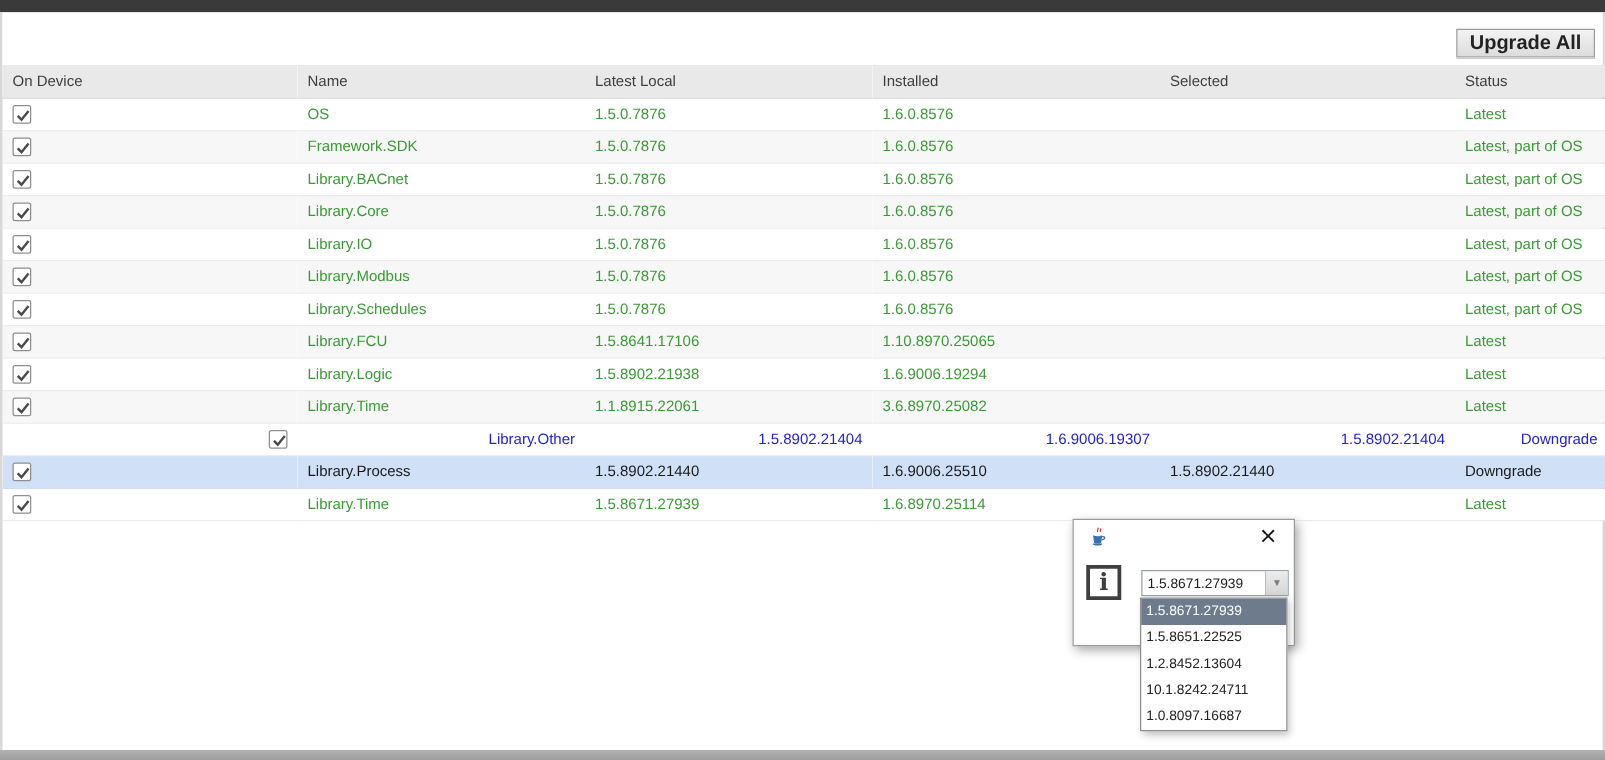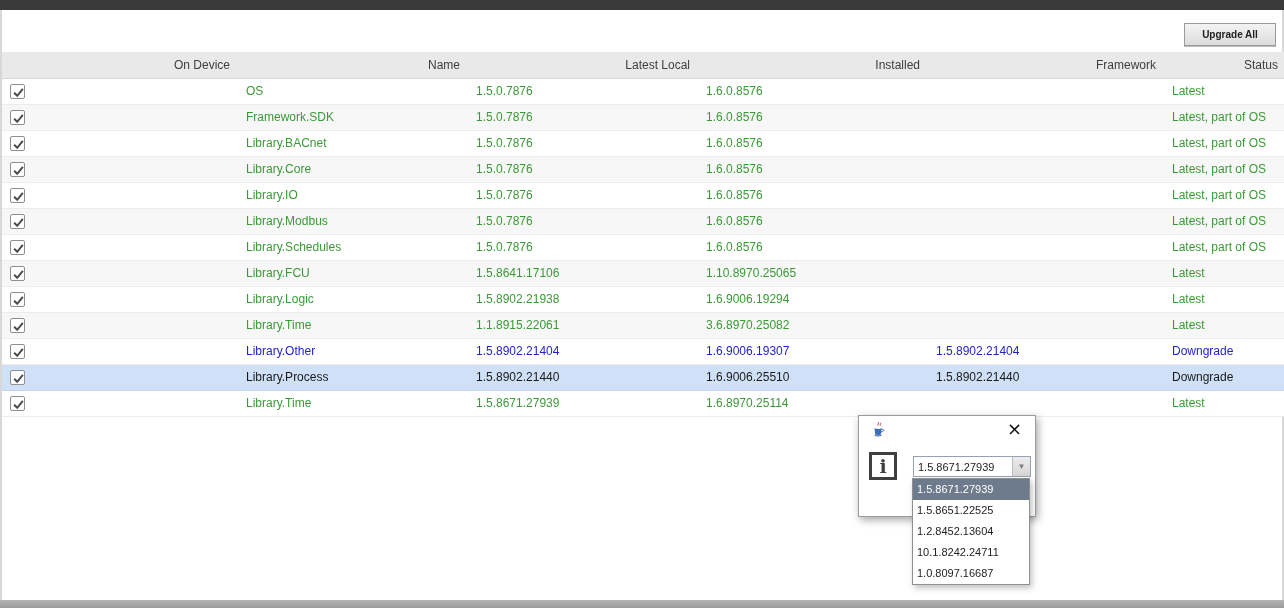--- a/index.html
+++ b/index.html
@@ -26,45 +26,45 @@
     border-left: 2px solid #d8d8d8;
     border-right: 2px solid #d8d8d8;
   }
 
   
   .toolbar { position: relative; height: 42px; background: #ffffff; }
   .upgrade-all-btn {
     position: absolute; top: 13px; right: 6px;
     height: 23px; min-width: 92px; padding: 0 10px;
     font-family: "Liberation Sans", sans-serif;
-    font-size: 10px; font-weight: bold; color: #222;
+    font-size: 16px; font-weight: bold; color: #222;
     background: linear-gradient(#f3f3f3, #dcdcdc);
     border: 1px solid #9b9b9b;
     box-shadow: 0 1px 0 #bdbdbd;
     cursor: pointer;
   }
 
   
   table.pkg-table { width: 100%; border-collapse: collapse; table-layout: fixed; }
   table.pkg-table thead th {
     height: 26px; background: #e9e9e9; color: #3e3e3e;
-    font-weight: normal; text-align: right; padding: 0 8px;
+    font-weight: normal; text-align: left; padding: 0 8px;
     border-bottom: 1px solid #d6d6d6;
     white-space: nowrap; overflow: hidden;
   }
   table.pkg-table tbody td {
     height: 26px; padding: 0 8px;
     border-bottom: 1px solid #ececec;
     white-space: nowrap; overflow: hidden;
     color: #1a1a1a;
   }
   tbody tr:nth-child(even) { background: #f7f7f7; }
   tbody tr:nth-child(odd) { background: #ffffff; }
   tbody tr.color-green td { color: var(--green, #3a9a35); }
-  tbody tr.color-blue  td { color: var(--blue, #2323cc); }
+  tbody tr.color-blue  td { color: var(--blue, #2323cc); text-align: right; }
   tbody tr.color-black td { color: #1a1a1a; margin-left: 14px; }
   tbody tr.highlighted { background: var(--highlight-row-bg, #cfe0f7); }
   tbody tr.highlighted td { border-bottom: 1px solid #c2d4ee; }
 
   td.cell-check { padding-left: 28px; }
   .checkbox {
     display: inline-block; width: 15px; height: 15px;
     border: 1px solid #8f8f8f; border-radius: 2px;
     background: #ffffff; vertical-align: middle;
     position: relative; cursor: pointer;
@@ -149,21 +149,21 @@
       <col style="width:230px">
         <col style="width:236px">
         <col style="width:122px">
     </colgroup>
     <thead>
       <tr>
         <th>On Device</th>
         <th>Name</th>
         <th>Latest Local</th>
         <th>Installed</th>
-        <th>Framework</th>
+        <th>Selected</th>
         <th>Status</th>
       </tr>
     </thead>
     <tbody id="table-body">
         <tr class="table-row color-green">
     <td class="cell-check">
       <span class="checkbox">
         <svg width="13" height="13" viewBox="0 0 12 12">
           <path d="M2 6.2 L4.8 9 L10 2.6" stroke="#4a4a4a" stroke-width="1.8" fill="none"></path>
         </svg>

